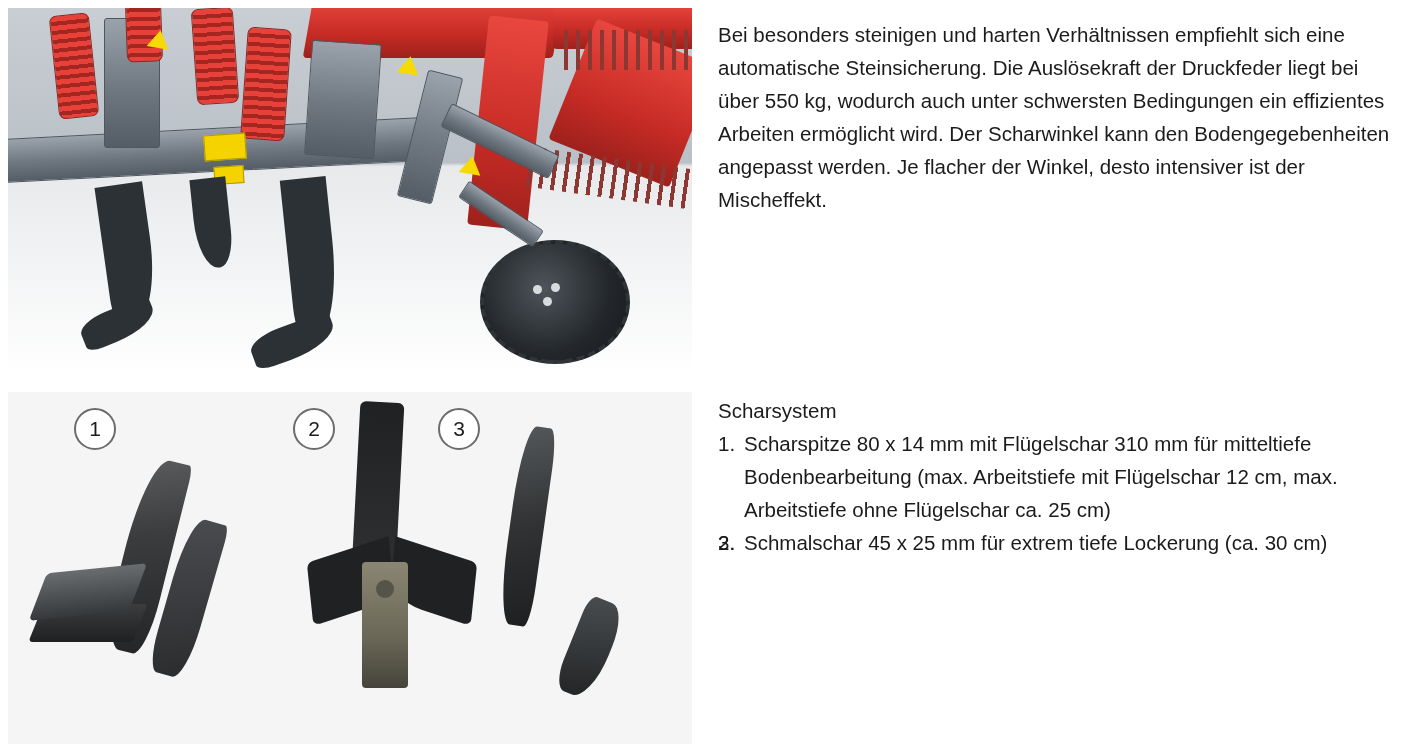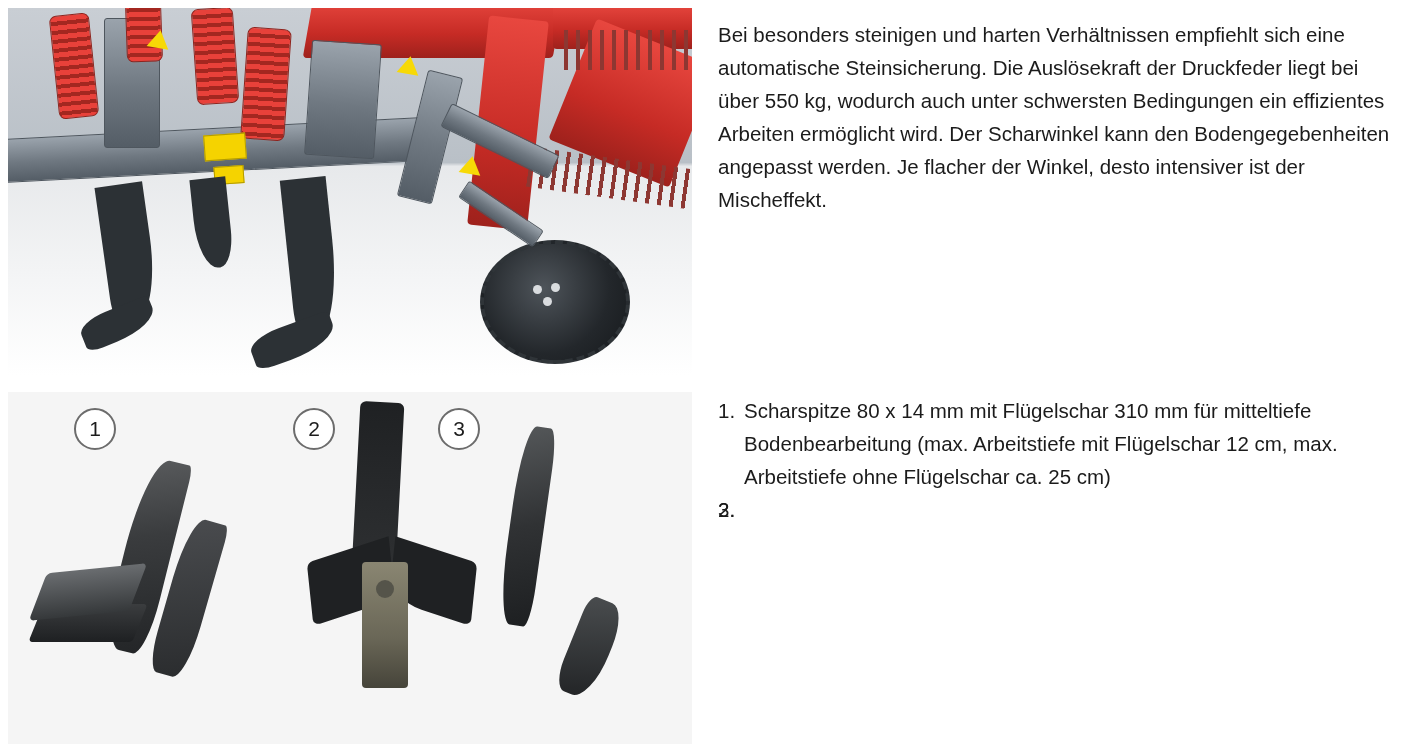--- a/index.html
+++ b/index.html
@@ -262,29 +262,31 @@
       <div class="callout" style="left:285px; top:16px;">2</div>
       <div class="callout" style="left:430px; top:16px;">3</div>
     </div>
   </div>
 
   <div class="right-col">
 
     <p class="intro-par">Bei besonders steinigen und harten Verhältnissen empfiehlt sich eine automatische Steinsicherung. Die Auslösekraft der Druckfeder liegt bei über 550 kg, wodurch auch unter schwersten Bedingungen ein effizientes Arbeiten ermöglicht wird. Der Scharwinkel kann den Bodengegebenheiten angepasst werden. Je flacher der Winkel, desto intensiver ist der Mischeffekt.</p>
 
     <div class="shares-block">
+      <div class="shares-heading">Scharsystem</div>
 
       <ul class="shares-list">
         <li>
           <span class="num">1.</span>
           <span>Scharspitze 80 x 14 mm mit Flügelschar 310 mm für mitteltiefe Bodenbearbeitung (max. Arbeitstiefe mit Flügelschar 12 cm, max. Arbeitstiefe ohne Flügelschar ca. 25 cm)</span>
         </li>
         <li>
           <span class="num">2.</span>
         </li>
         <li>
           <span class="num">3.</span>
+          <span>Schmalschar 45 x 25 mm für extrem tiefe Lockerung (ca. 30 cm)</span>
         </li>
       </ul>
     </div>
   </div>
 
 </div>
 
 </body></html>

